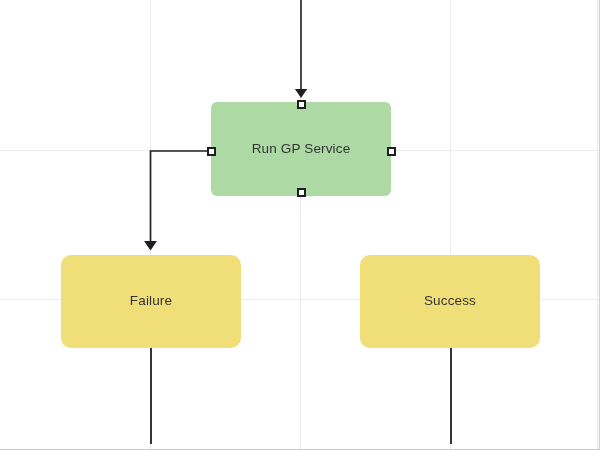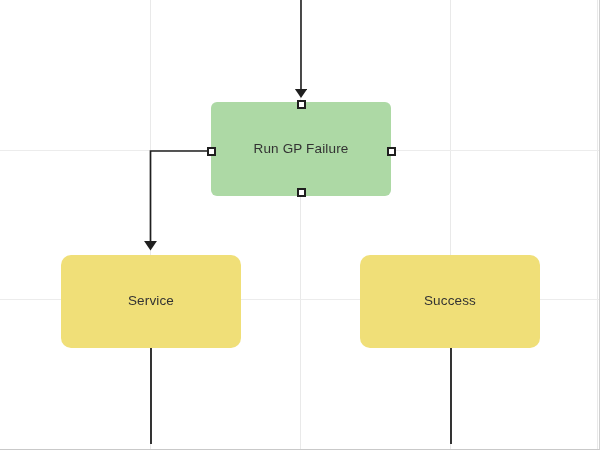--- a/index.html
+++ b/index.html
@@ -113,25 +113,25 @@
     <path d="M301,-4 L301,91" fill="none" stroke="#1f1f1f" stroke-width="1.6" marker-end="url(#arrow)"></path>
 
     <path d="M213,151 L150.5,151 L150.5,243" fill="none" stroke="#1f1f1f" stroke-width="1.7" stroke-linejoin="miter" marker-end="url(#arrow)"></path>
 
     <path d="M151,348 L151,444" fill="none" stroke="#1f1f1f" stroke-width="1.8"></path>
 
     <path d="M451,348 L451,444" fill="none" stroke="#1f1f1f" stroke-width="1.8"></path>
   </svg>
 
   <div class="node node-process" style="left:211px; top:102px; width:180px; height:94px;">
-    <span class="node-label">Run GP Failure</span>
+    <span class="node-label">Run GP Service</span>
   </div>
 
   <div class="node node-terminal" style="left:61px; top:255px; width:180px; height:93px;">
-    <span class="node-label">Service</span>
+    <span class="node-label">Failure</span>
   </div>
 
   <div class="node node-terminal" style="left:360px; top:255px; width:180px; height:93px;">
     <span class="node-label">Success</span>
   </div>
 
   <div class="port" style="left:296.5px; top:99.5px;"></div>
   <div class="port" style="left:207px;   top:146.5px;"></div>
   <div class="port" style="left:386.5px; top:146.5px;"></div>
   <div class="port" style="left:296.5px; top:187.5px;"></div>

